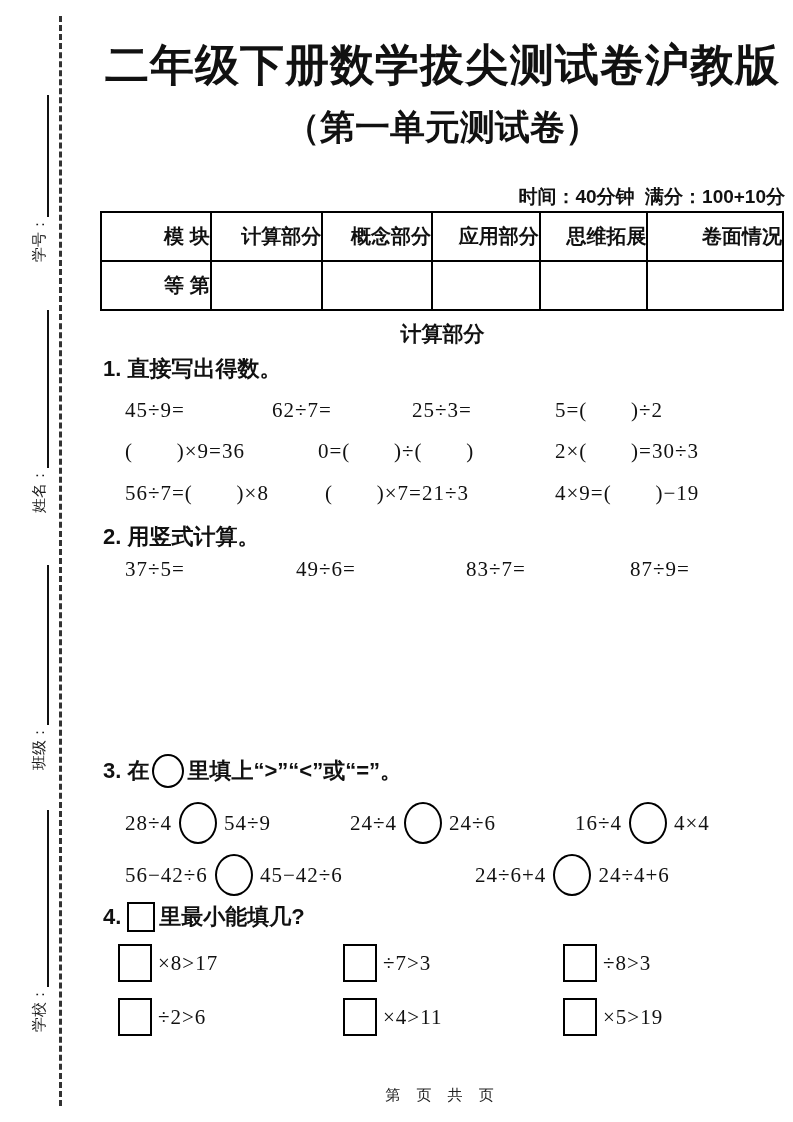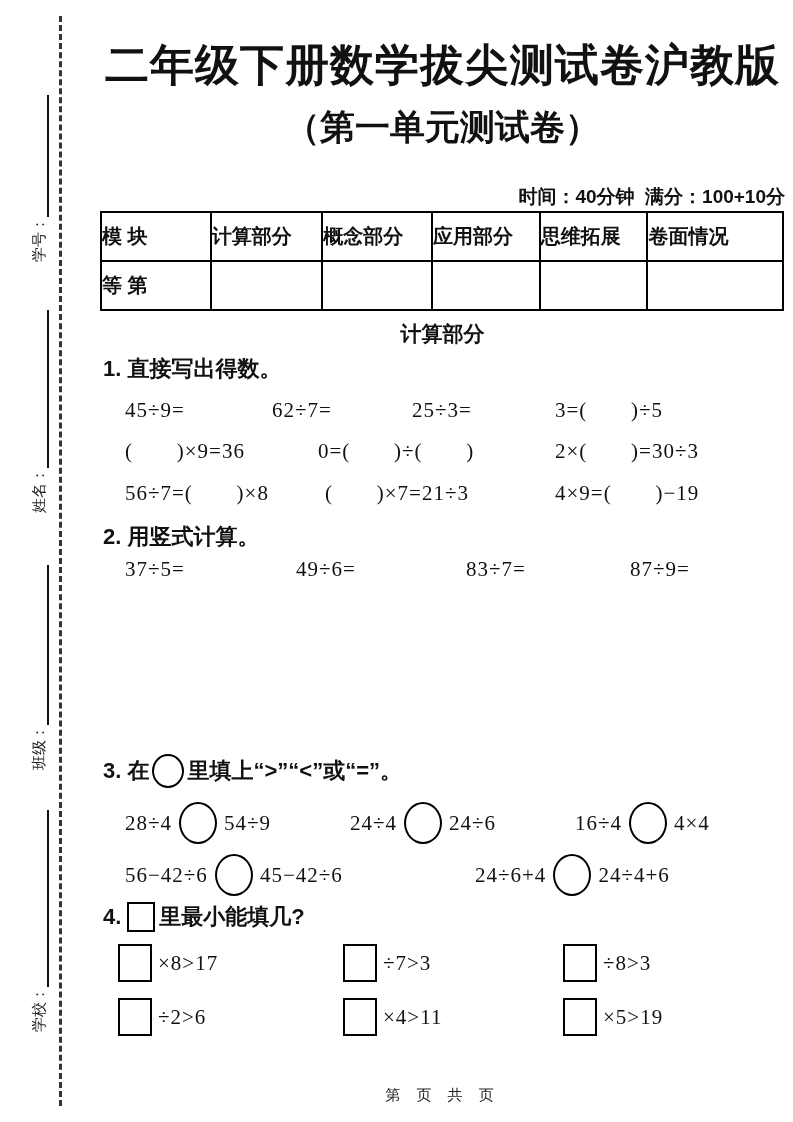--- a/index.html
+++ b/index.html
@@ -21,21 +21,21 @@
   
   .main{position:absolute;left:100px;top:0;width:685px;height:1122px;}
   .abs{position:absolute;}
 
   .title{top:36px;left:0;width:100%;text-align:center;font-size:44px;font-weight:700;
          letter-spacing:1px;white-space:nowrap;}
   .subtitle{top:104px;left:0;width:100%;text-align:center;font-size:35px;font-weight:700;}
   .meta{top:184px;left:0;width:100%;text-align:right;font-size:19px;font-weight:700;white-space:pre;}
 
   table.score{position:absolute;top:211px;left:0;width:684px;border-collapse:collapse;}
-  table.score td{border:2px solid #000;text-align:left;font-size:20px;font-weight:700;
+  table.score td{border:2px solid #000;text-align:right;font-size:20px;font-weight:700;
                  height:47px;padding:0;margin-left:20px;}
   .footer{top:1086px;left:0;width:100%;text-align:center;font-size:15px;
           letter-spacing:6px;white-space:pre;color:#222;}
 
   .section-title{top:320px;left:0;width:100%;text-align:center;font-size:21px;font-weight:700;}
   .q-title{font-size:22px;font-weight:700;display:flex;align-items:center;white-space:pre;}
 
   .exp-row{left:0;width:100%;height:36px;}
   .exp{position:absolute;font-family:"Liberation Serif","DejaVu Serif",serif;
        font-size:21px;letter-spacing:1px;white-space:pre;top:0;line-height:36px;}
@@ -118,21 +118,21 @@
     </tbody>
       </table>
 
     <div class="abs section-title">计算部分</div>
 
     <div class="abs q-title t-q1">1. 直接写出得数。</div>
     <div class="abs exp-row r-q1a">
       <span class="exp" style="left:25px">45÷9=</span>
       <span class="exp" style="left:172px">62÷7=</span>
       <span class="exp" style="left:312px">25÷3=</span>
-      <span class="exp" style="left:455px">3=(       )÷5</span>
+      <span class="exp" style="left:455px">5=(       )÷2</span>
     </div>
     <div class="abs exp-row r-q1b">
       <span class="exp" style="left:25px">(       )×9=36</span>
       <span class="exp" style="left:218px">0=(       )÷(       )</span>
       <span class="exp" style="left:455px">2×(       )=30÷3</span>
     </div>
     <div class="abs exp-row r-q1c">
       <span class="exp" style="left:25px">56÷7=(       )×8</span>
       <span class="exp" style="left:225px">(       )×7=21÷3</span>
       <span class="exp" style="left:455px">4×9=(       )−19</span>

